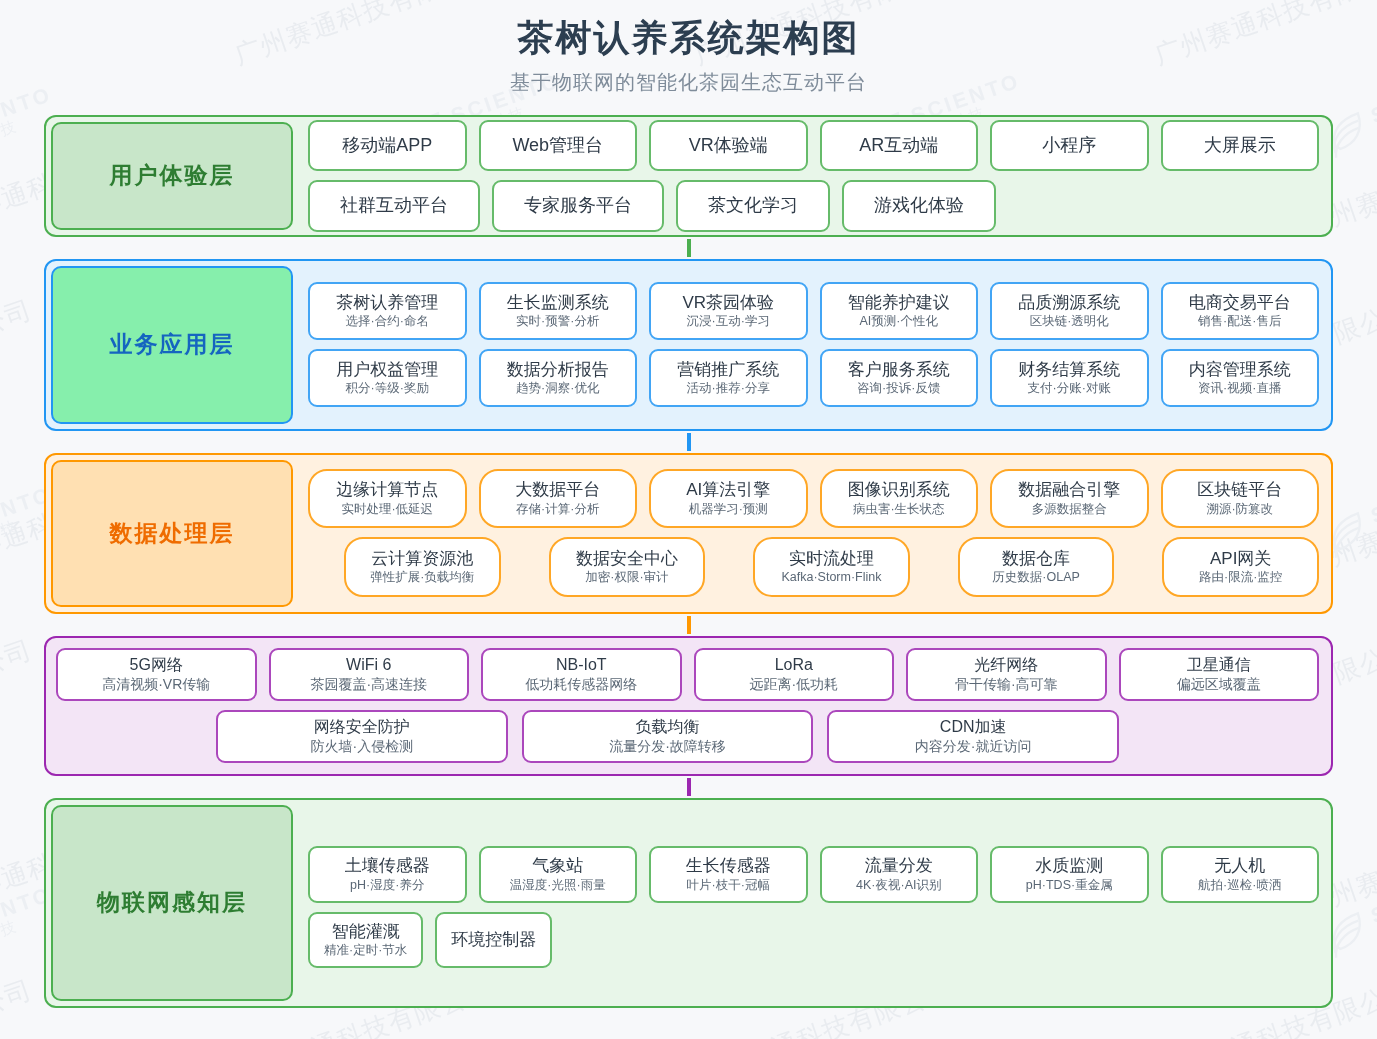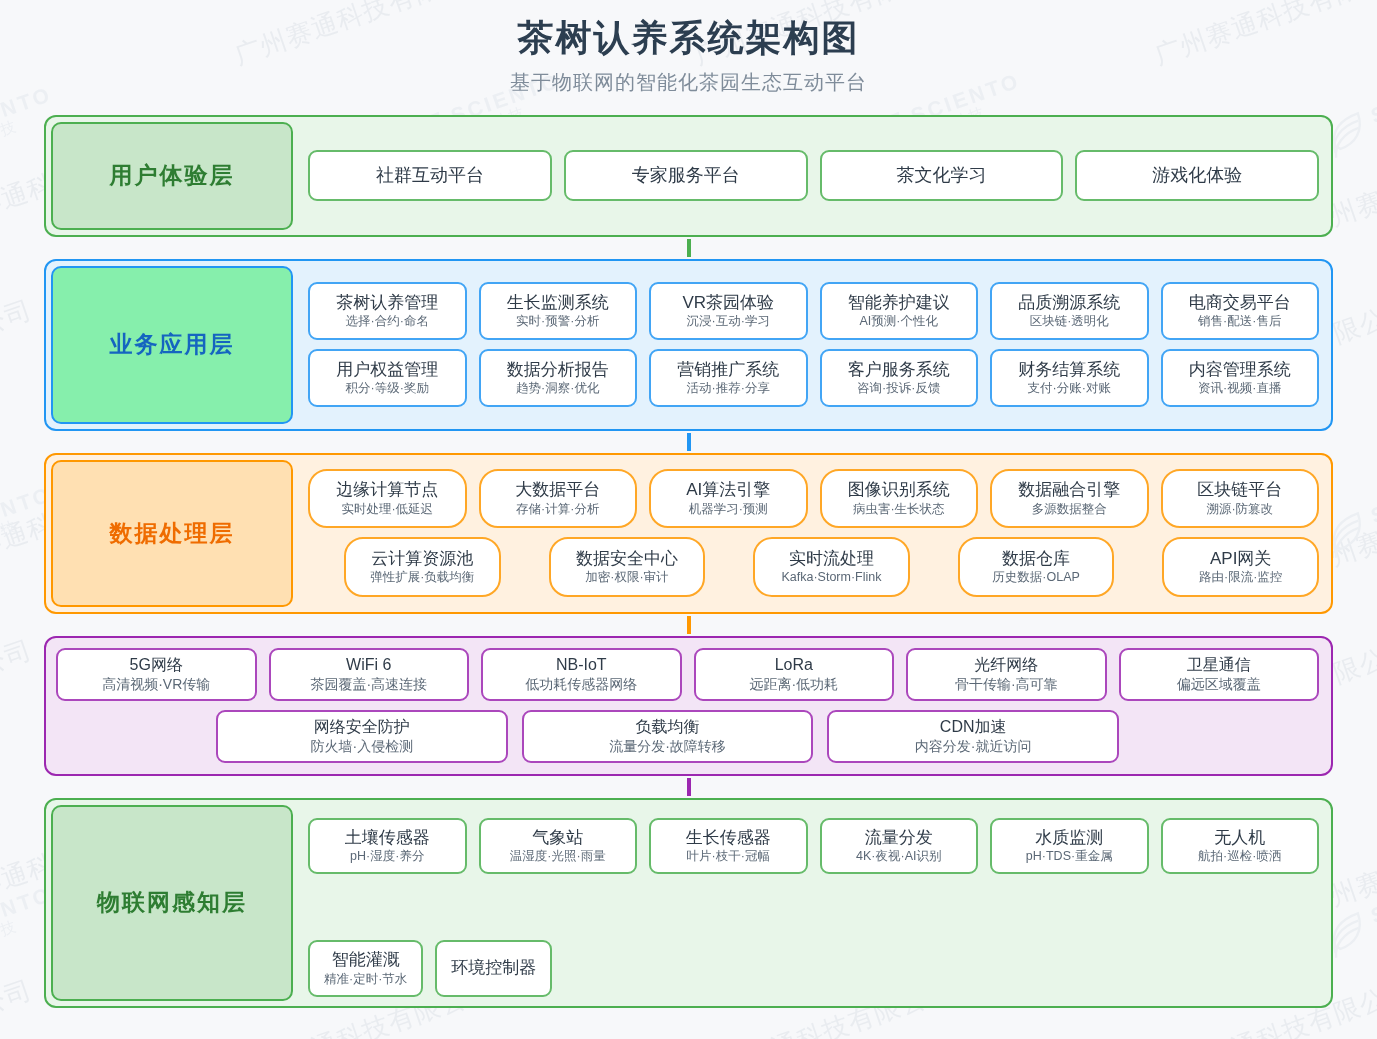--- a/index.html
+++ b/index.html
@@ -205,21 +205,21 @@
   #layer-3 { height: 140px; }
   #layer-3 .node { flex: 1 1 0; padding: 5px 6px 6px; }
   #layer-3 .node-title { font-size: 16px; }
   #layer-3 .node-sub { font-size: 14px; }
   #layer-3 .node-row:nth-child(2) { margin-left: 160px; margin-right: 200px; gap: 14px; }
 
   #layer-4 { height: 210px; }
   #layer-4 .node { padding: 7px 14px 8px; flex: 0 1 auto; }
   #layer-4 .node-row { gap: 12px; }
   #layer-4 .node-row:first-child .node { flex: 1 1 0; }
-  #layer-4 .layer-body { justify-content: space-between; padding-top: 18px; }
+  #layer-4 .layer-body { justify-content: center; padding-top: 18px; }
 </style>
 </head>
 <body>
 
 <div id="watermarks">
     <div class="wm-text" style="left: -230px; top: 40px;">广州赛通科技有限公司</div>
     <div class="wm-text" style="left: 230px; top: 40px;">广州赛通科技有限公司</div>
     <div class="wm-text" style="left: 690px; top: 40px;">广州赛通科技有限公司</div>
     <div class="wm-text" style="left: 1150px; top: 40px;">广州赛通科技有限公司</div>
     <div class="wm-text" style="left: -80px; top: 210px;">广州赛通科技有限公司</div>
@@ -438,20 +438,40 @@
     <div id="doc-subtitle">基于物联网的智能化茶园生态互动平台</div>
   </div>
 
   <div id="layers">
       <div class="layer-wrap">
         <div class="layer t-green" id="layer-0">
           <div class="layer-label">用户体验层</div>
           <div class="layer-body">
             <div class="node-row">
               <div class="node no-sub">
+                <div class="node-title">移动端APP</div>
+              </div>
+              <div class="node no-sub">
+                <div class="node-title">Web管理台</div>
+              </div>
+              <div class="node no-sub">
+                <div class="node-title">VR体验端</div>
+              </div>
+              <div class="node no-sub">
+                <div class="node-title">AR互动端</div>
+              </div>
+              <div class="node no-sub">
+                <div class="node-title">小程序</div>
+              </div>
+              <div class="node no-sub">
+                <div class="node-title">大屏展示</div>
+              </div>
+            </div>
+            <div class="node-row">
+              <div class="node no-sub">
                 <div class="node-title">社群互动平台</div>
               </div>
               <div class="node no-sub">
                 <div class="node-title">专家服务平台</div>
               </div>
               <div class="node no-sub">
                 <div class="node-title">茶文化学习</div>
               </div>
               <div class="node no-sub">
                 <div class="node-title">游戏化体验</div>

